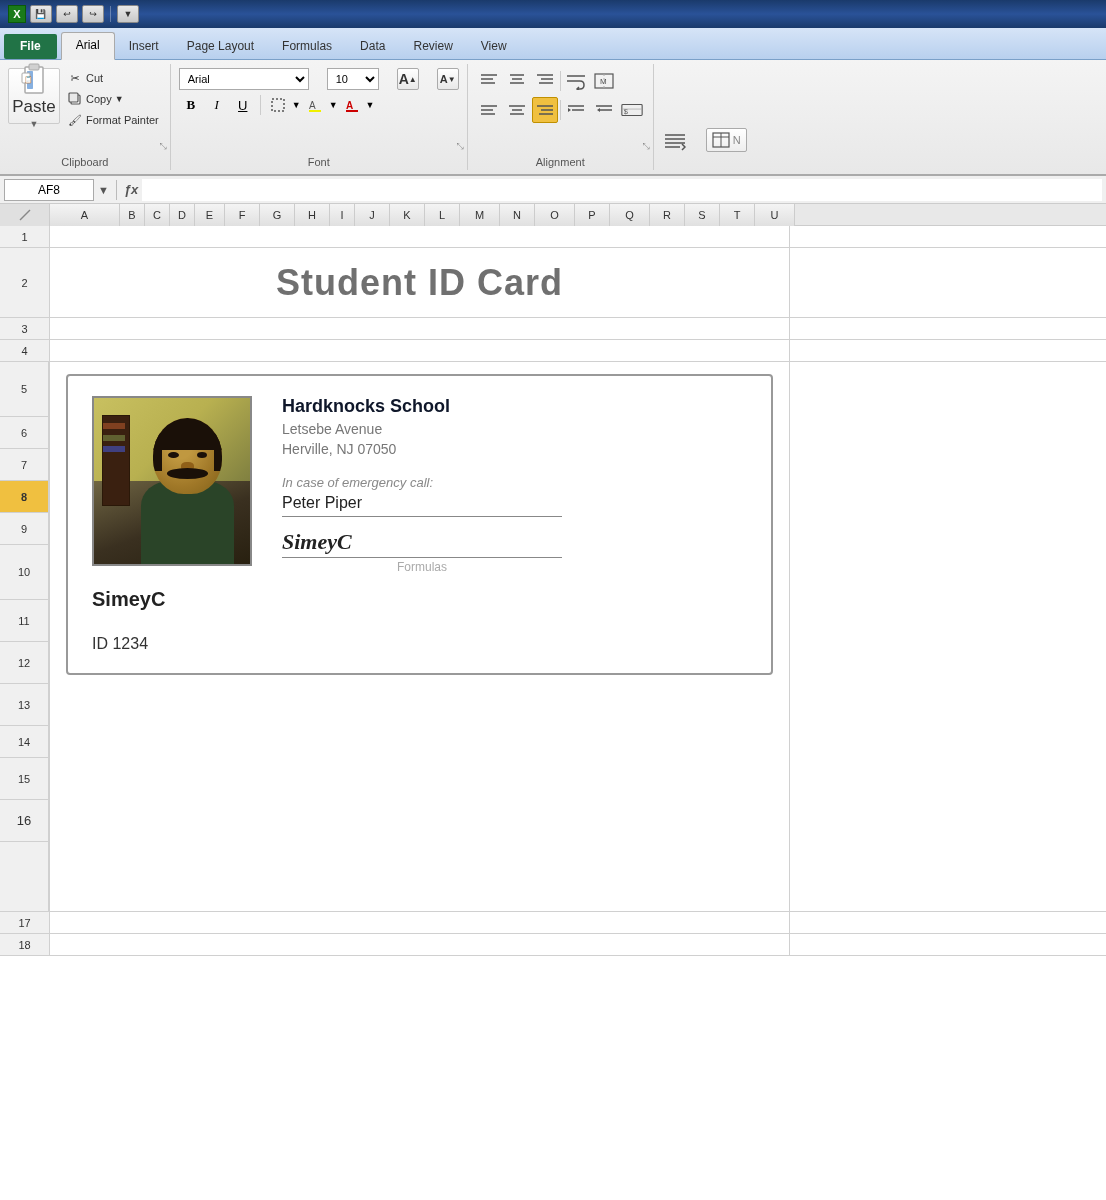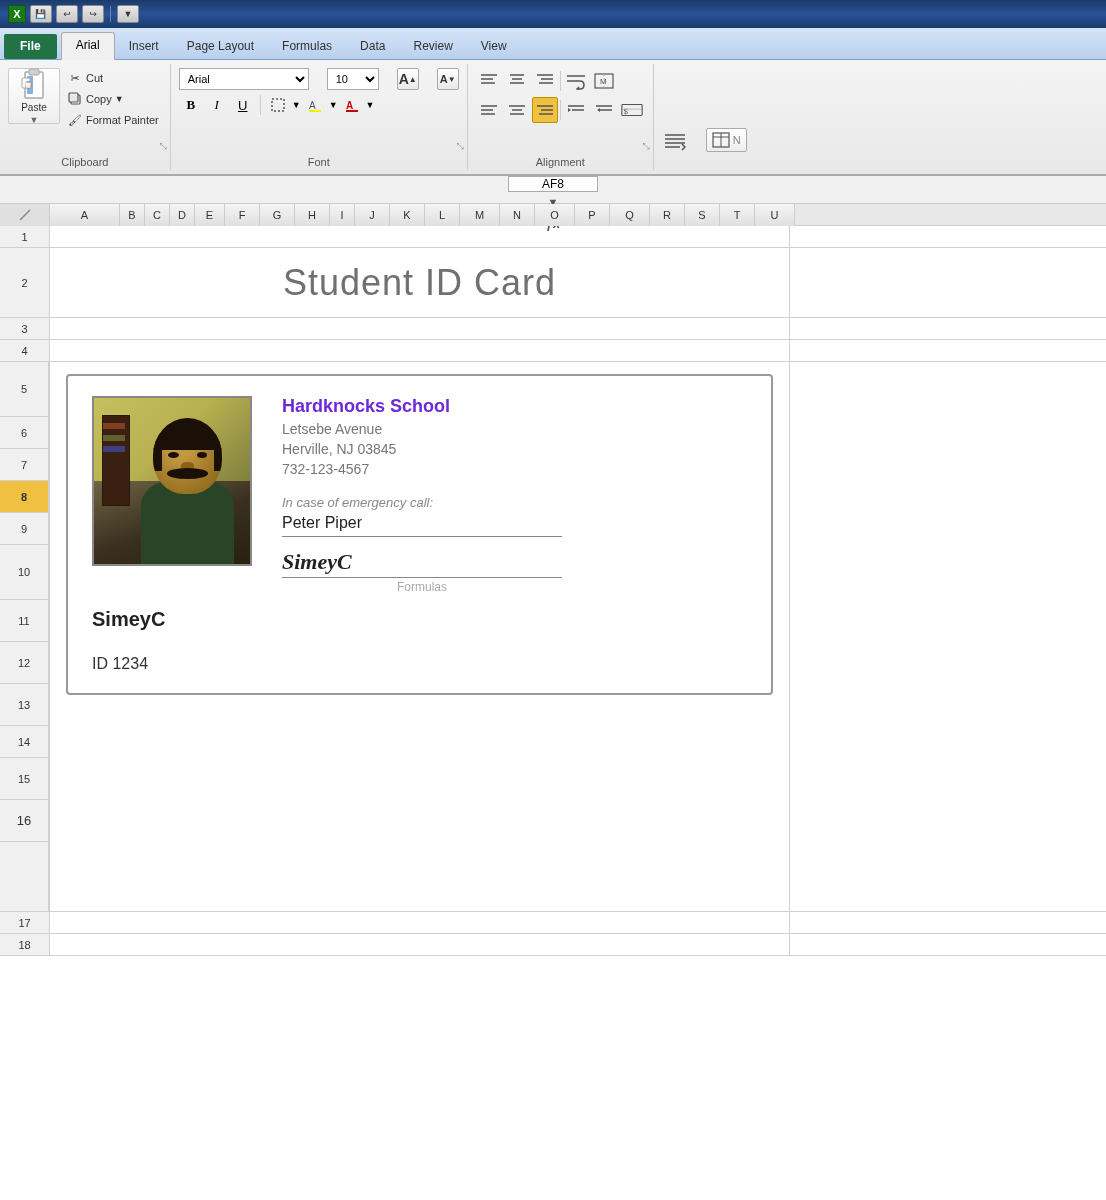--- a/index.html
+++ b/index.html
@@ -188,21 +188,20 @@
 
     
     .formula-bar {
       height: 28px;
       background: #f0f0f0;
       border-bottom: 1px solid #ccc;
       display: flex;
       align-items: center;
       padding: 0 4px;
       gap: 4px;
-      flex-direction: column;
     }
     .cell-ref-box {
       width: 90px; height: 22px;
       border: 1px solid #aaa; background: #fff;
       font-size: 12px; display: flex; align-items: center; justify-content: center;
     }
     .formula-arrow {
       font-size: 11px; color: #555; cursor: pointer;
     }
     .formula-sep {
@@ -262,21 +261,21 @@
       background: #f0f0f0;
     }
     .sheet-cell {
       border-right: 1px solid #d0d0d0;
       display: flex; align-items: center;
       font-size: 11px; padding: 0 2px;
       overflow: hidden; white-space: nowrap;
     }
     .id-card-title {
       font-size: 36px;
-      font-weight: normal;
+      font-weight: bold;
       color: #707070;
       letter-spacing: 1px;
     }
     .id-card {
       border: 2px solid #999;
       border-radius: 4px;
       background: #fff;
       padding: 20px 24px;
       display: flex;
       flex-direction: column;
@@ -297,21 +296,21 @@
     }
     .id-info {
       flex: 1;
       display: flex;
       flex-direction: column;
       gap: 4px;
     }
     .school-name {
       font-size: 18px;
       font-weight: bold;
-      color: #6d28d9;
+      color: #0f172a;
     }
     .school-detail {
       font-size: 14px;
       color: #777;
     }
     .emergency-label {
       font-size: 13px;
       color: #888;
       font-style: italic;
       margin-top: 14px;
@@ -396,21 +395,21 @@
             
             <svg width="30" height="36" viewBox="0 0 30 36">
               <rect x="6" y="4" width="18" height="26" rx="1" fill="#fff" stroke="#aaa" stroke-width="1.5"></rect>
               <rect x="10" y="1" width="10" height="6" rx="1" fill="#d0d0d0" stroke="#aaa" stroke-width="1"></rect>
               <rect x="8" y="8" width="6" height="18" rx="1" fill="#6090c8" opacity="0.7"></rect>
               <rect x="8" y="8" width="6" height="18" rx="1" fill="#80b0e8" opacity="0.5"></rect>
               <rect x="3" y="10" width="8" height="10" rx="1" fill="#fff" stroke="#aaa" stroke-width="1"></rect>
               <text x="5" y="19" font-size="7" fill="#555">📋</text>
             </svg>
           </div>
-          <span style="font-size:10px;">Paste</span>
+          <span style="font-size:17px;">Paste</span>
           <span style="font-size:9px;color:#666;">▼</span>
         </div>
         <div class="small-ribbon-btns">
           <div class="small-ribbon-btn">
             <div class="small-icon">✂</div>
             <span>Cut</span>
           </div>
           <div class="small-ribbon-btn">
             <div class="small-icon">
               <svg width="14" height="14" viewBox="0 0 14 14">
@@ -708,22 +707,21 @@
                 <div style="position:absolute;top:58%;left:40%;width:20%;height:12%;background:#906018;border-radius:40%;"></div>
 
                 <div style="position:absolute;bottom:20%;left:20%;width:60%;height:14%;background:#1a1008;border-radius:50%;"></div>
               </div>
             </div>
           </div>
 
           <div class="id-info">
             <div class="school-name">Hardknocks School</div>
             <div class="school-detail">Letsebe Avenue</div>
-            <div class="school-detail">Herville, NJ 03845</div>
-            <div class="school-detail">732-123-4567</div>
+            <div class="school-detail">Herville, NJ 07050</div>
             <div class="emergency-label">In case of emergency call:</div>
             <div class="emergency-contact">Peter Piper</div>
             <div class="signature-area">
               <div class="signature-text" style="font-size:22px;font-style:italic;text-decoration:line-through;text-decoration:none;font-family:Georgia,serif;font-style:italic;">SimeyC</div>
               <div class="signature-line"></div>
               <div class="signature-label">Formulas</div>
             </div>
           </div>
         </div>
 

